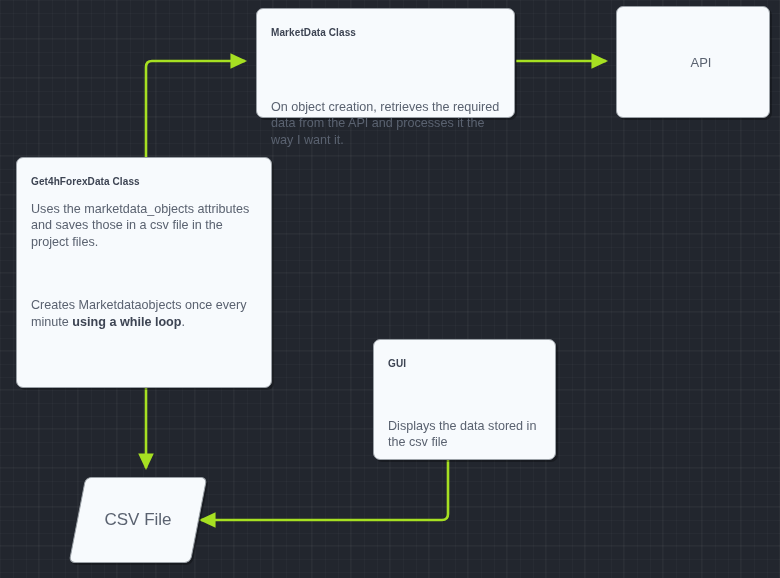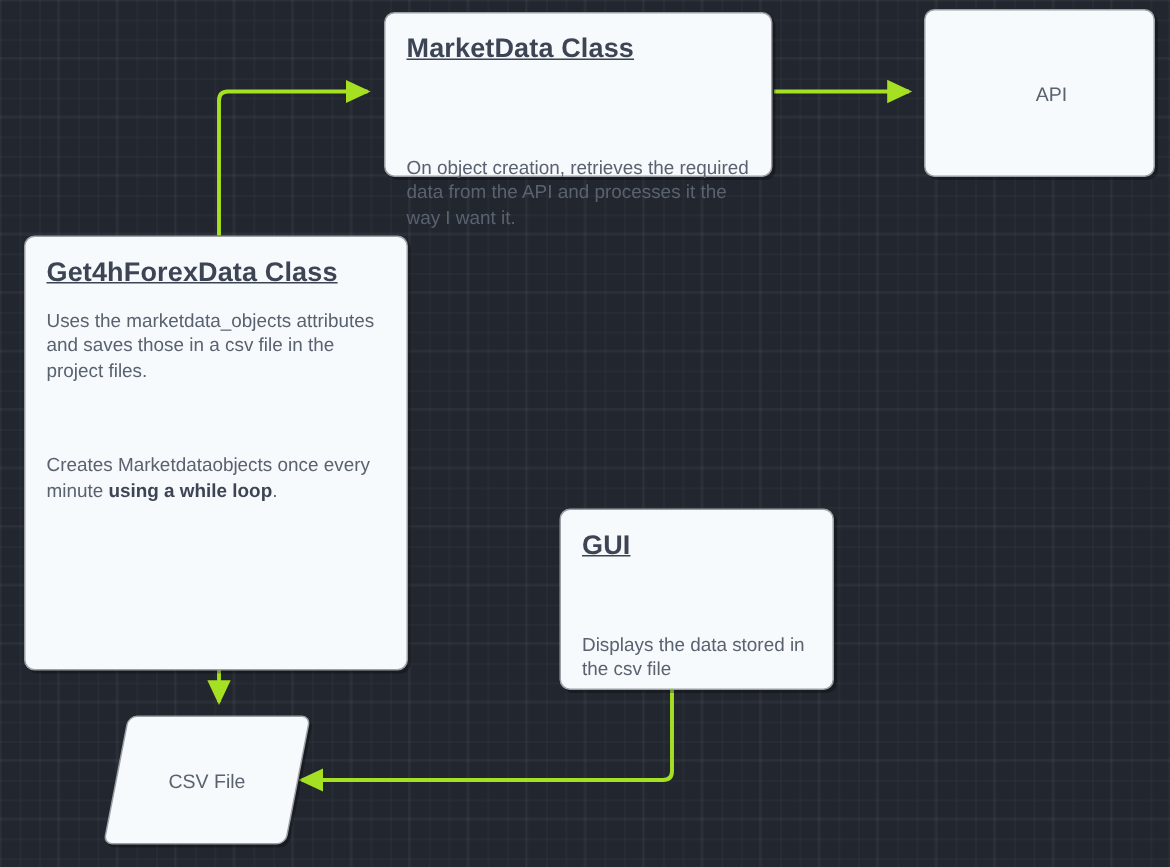--- a/index.html
+++ b/index.html
@@ -44,22 +44,21 @@
     border-radius: 7px;
     box-shadow: 2px 2px 0 rgba(0,0,0,0.28);
     box-sizing: border-box;
     color: #454C59;
   }
   .node-inner {
     padding: 13px 14px 10px 14px;
   }
   .node-title {
     font-weight: bold;
-    font-size: 18px;
-    text-decoration: underline;
+    font-size: 10px;
     color: #3D4453;
     letter-spacing: 0.1px;
     margin-bottom: 14px;
     display: inline-block;
   }
   .node-title.tight {
     margin-bottom: 1px;
   }
   .node-para {
     font-size: 12.6px;
@@ -76,21 +75,21 @@
     justify-content: center;
     height: 100%;
     font-size: 13px;
     color: #5A6270;
     margin-left: 16px;
   }
 
   
   #node-marketdata { left: 256px; top: 8px;  width: 259px; height: 110px; }
   #node-api        { left: 616px; top: 6px;  width: 154px; height: 112px; }
-  #node-get4h      { left: 16px;  top: 157px; width: 256px; height: 290px; }
+  #node-get4h      { left: 16px;  top: 157px; width: 256px; height: 231px; }
   #node-gui        { left: 373px; top: 339px; width: 183px; height: 121px; }
 
   
   #node-csv {
     position: absolute;
     left: 77px;
     top: 477px;
     width: 122px;
     height: 86px;
   }
@@ -103,21 +102,21 @@
     box-sizing: border-box;
     transform: skewX(-11deg);
     box-shadow: 2px 2px 0 rgba(0,0,0,0.28);
   }
   #node-csv .label {
     position: absolute;
     inset: 0;
     display: flex;
     align-items: center;
     justify-content: center;
-    font-size: 13px;
+    font-size: 17px;
     color: #5A6270;
   }
 </style>
 </head>
 <body>
 
 <div id="canvas">
   <div id="grid-fine"></div>
 
   <svg id="edges" viewBox="0 0 780 578">

